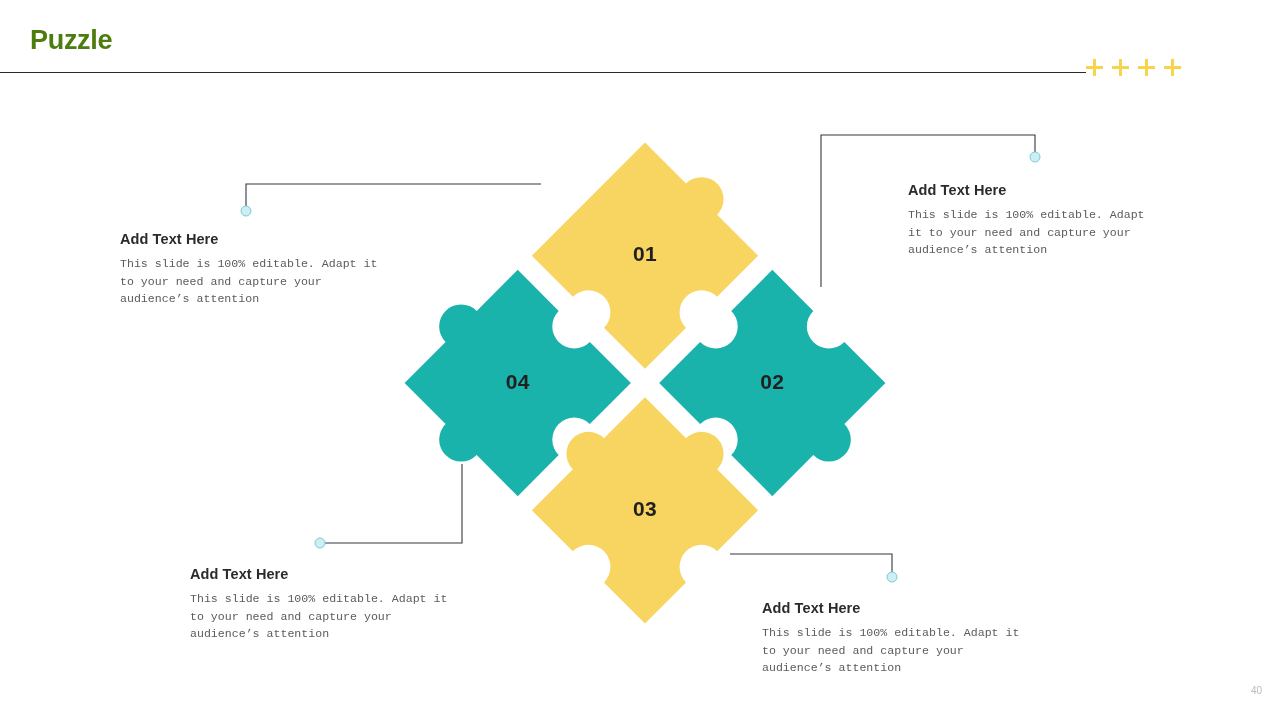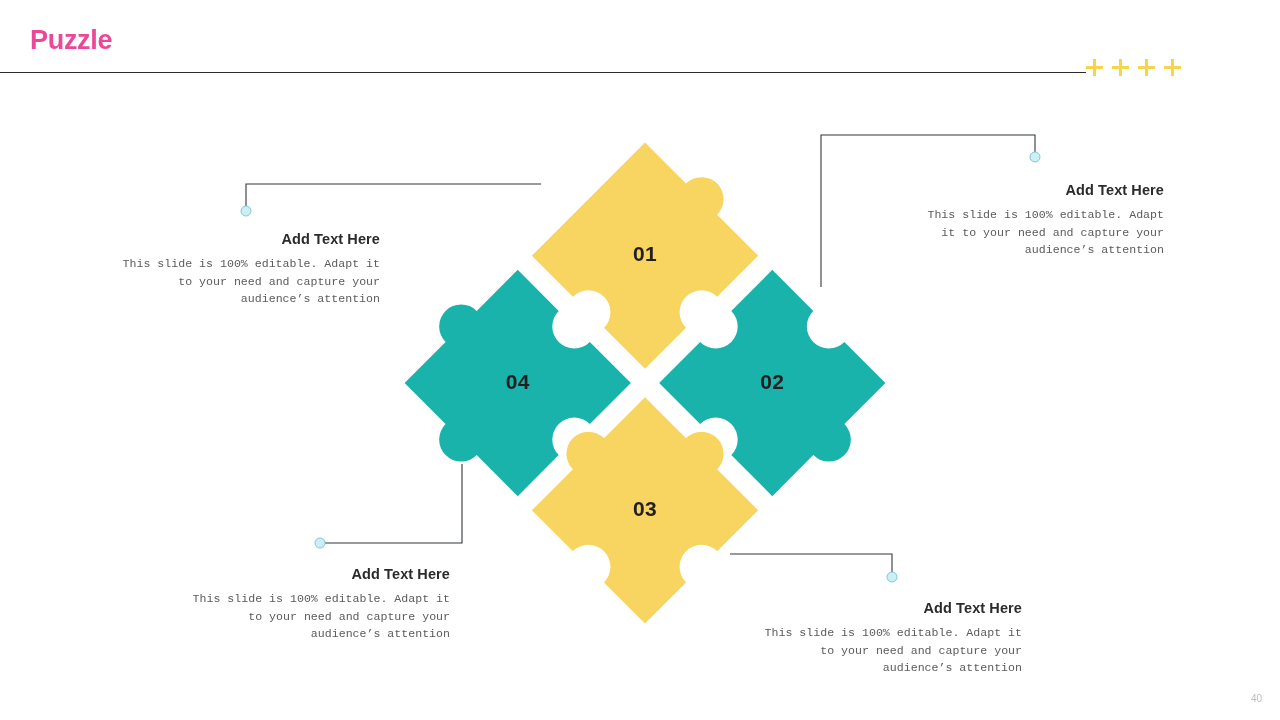--- a/index.html
+++ b/index.html
@@ -18,21 +18,21 @@
     overflow: hidden;
   }
 
   
   #slide-title {
     position: absolute;
     left: 30px;
     top: 27px;
     font-size: 27px;
     font-weight: bold;
-    color: #ec4899;
+    color: #4d7c0f;
     letter-spacing: -0.3px;
     line-height: 1;
   }
   #title-rule {
     position: absolute;
     left: 0;
     top: 72px;
     width: 1086px;
     height: 0;
     border-top: 1.4px solid #2b2b2b;
@@ -95,21 +95,21 @@
   }
   .connector-dot {
     fill: #cdeef3;
     stroke: #7fc9d8;
     stroke-width: 1px;
   }
 
   
   .callout {
     position: absolute;
-    text-align: right;
+    text-align: left;
   }
   .callout-title {
     font-size: 14.5px;
     font-weight: bold;
     color: #2b2b2b;
     margin-bottom: 8px;
     letter-spacing: 0.1px;
   }
   .callout-body {
     font-size: 11.6px;
@@ -120,21 +120,21 @@
 
   #callout-1 { left: 120px;  top: 231px; width: 260px; }
   #callout-2 { left: 908px;  top: 182px; width: 256px; }
   #callout-3 { left: 190px;  top: 566px; width: 260px; }
   #callout-4 { left: 762px;  top: 600px; width: 260px; }
 
   
   #page-number {
     position: absolute;
     right: 18px;
-    bottom: 16px;
+    bottom: 24px;
     font-size: 10px;
     color: #b9bcc0;
   }
 </style>
 </head>
 <body>
 
 <div id="slide">
 
   <div id="slide-title">Puzzle</div>

